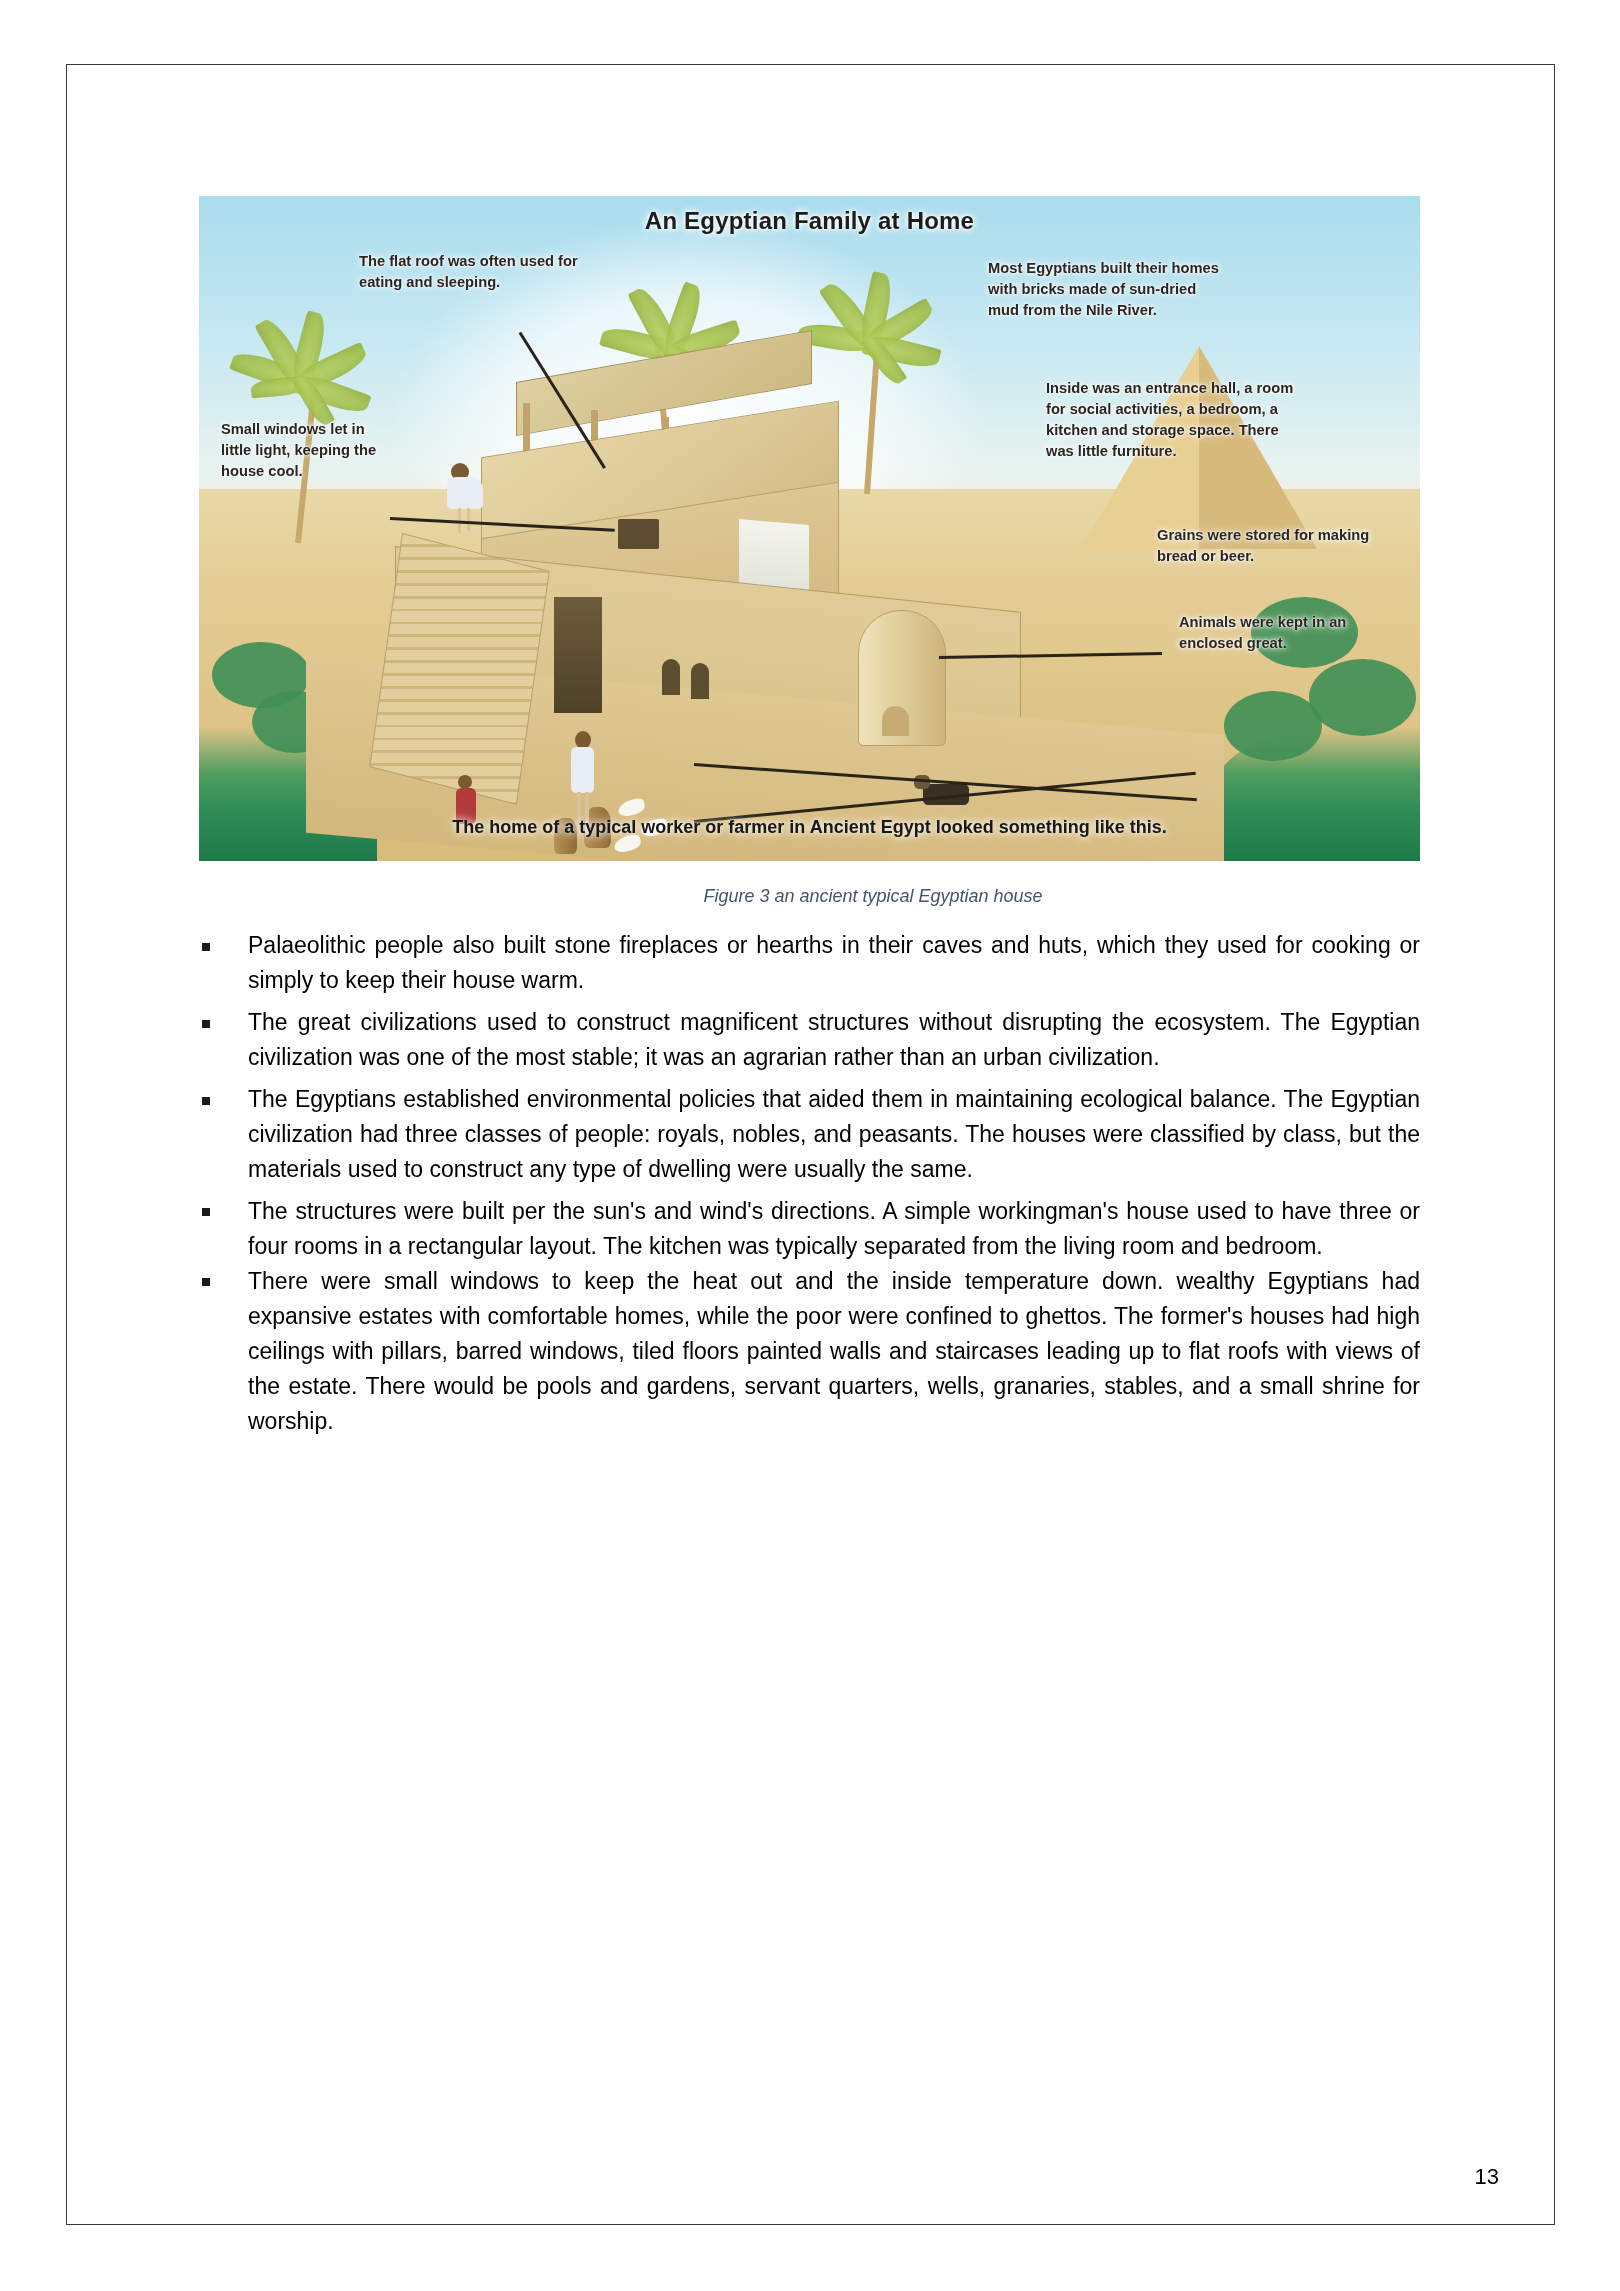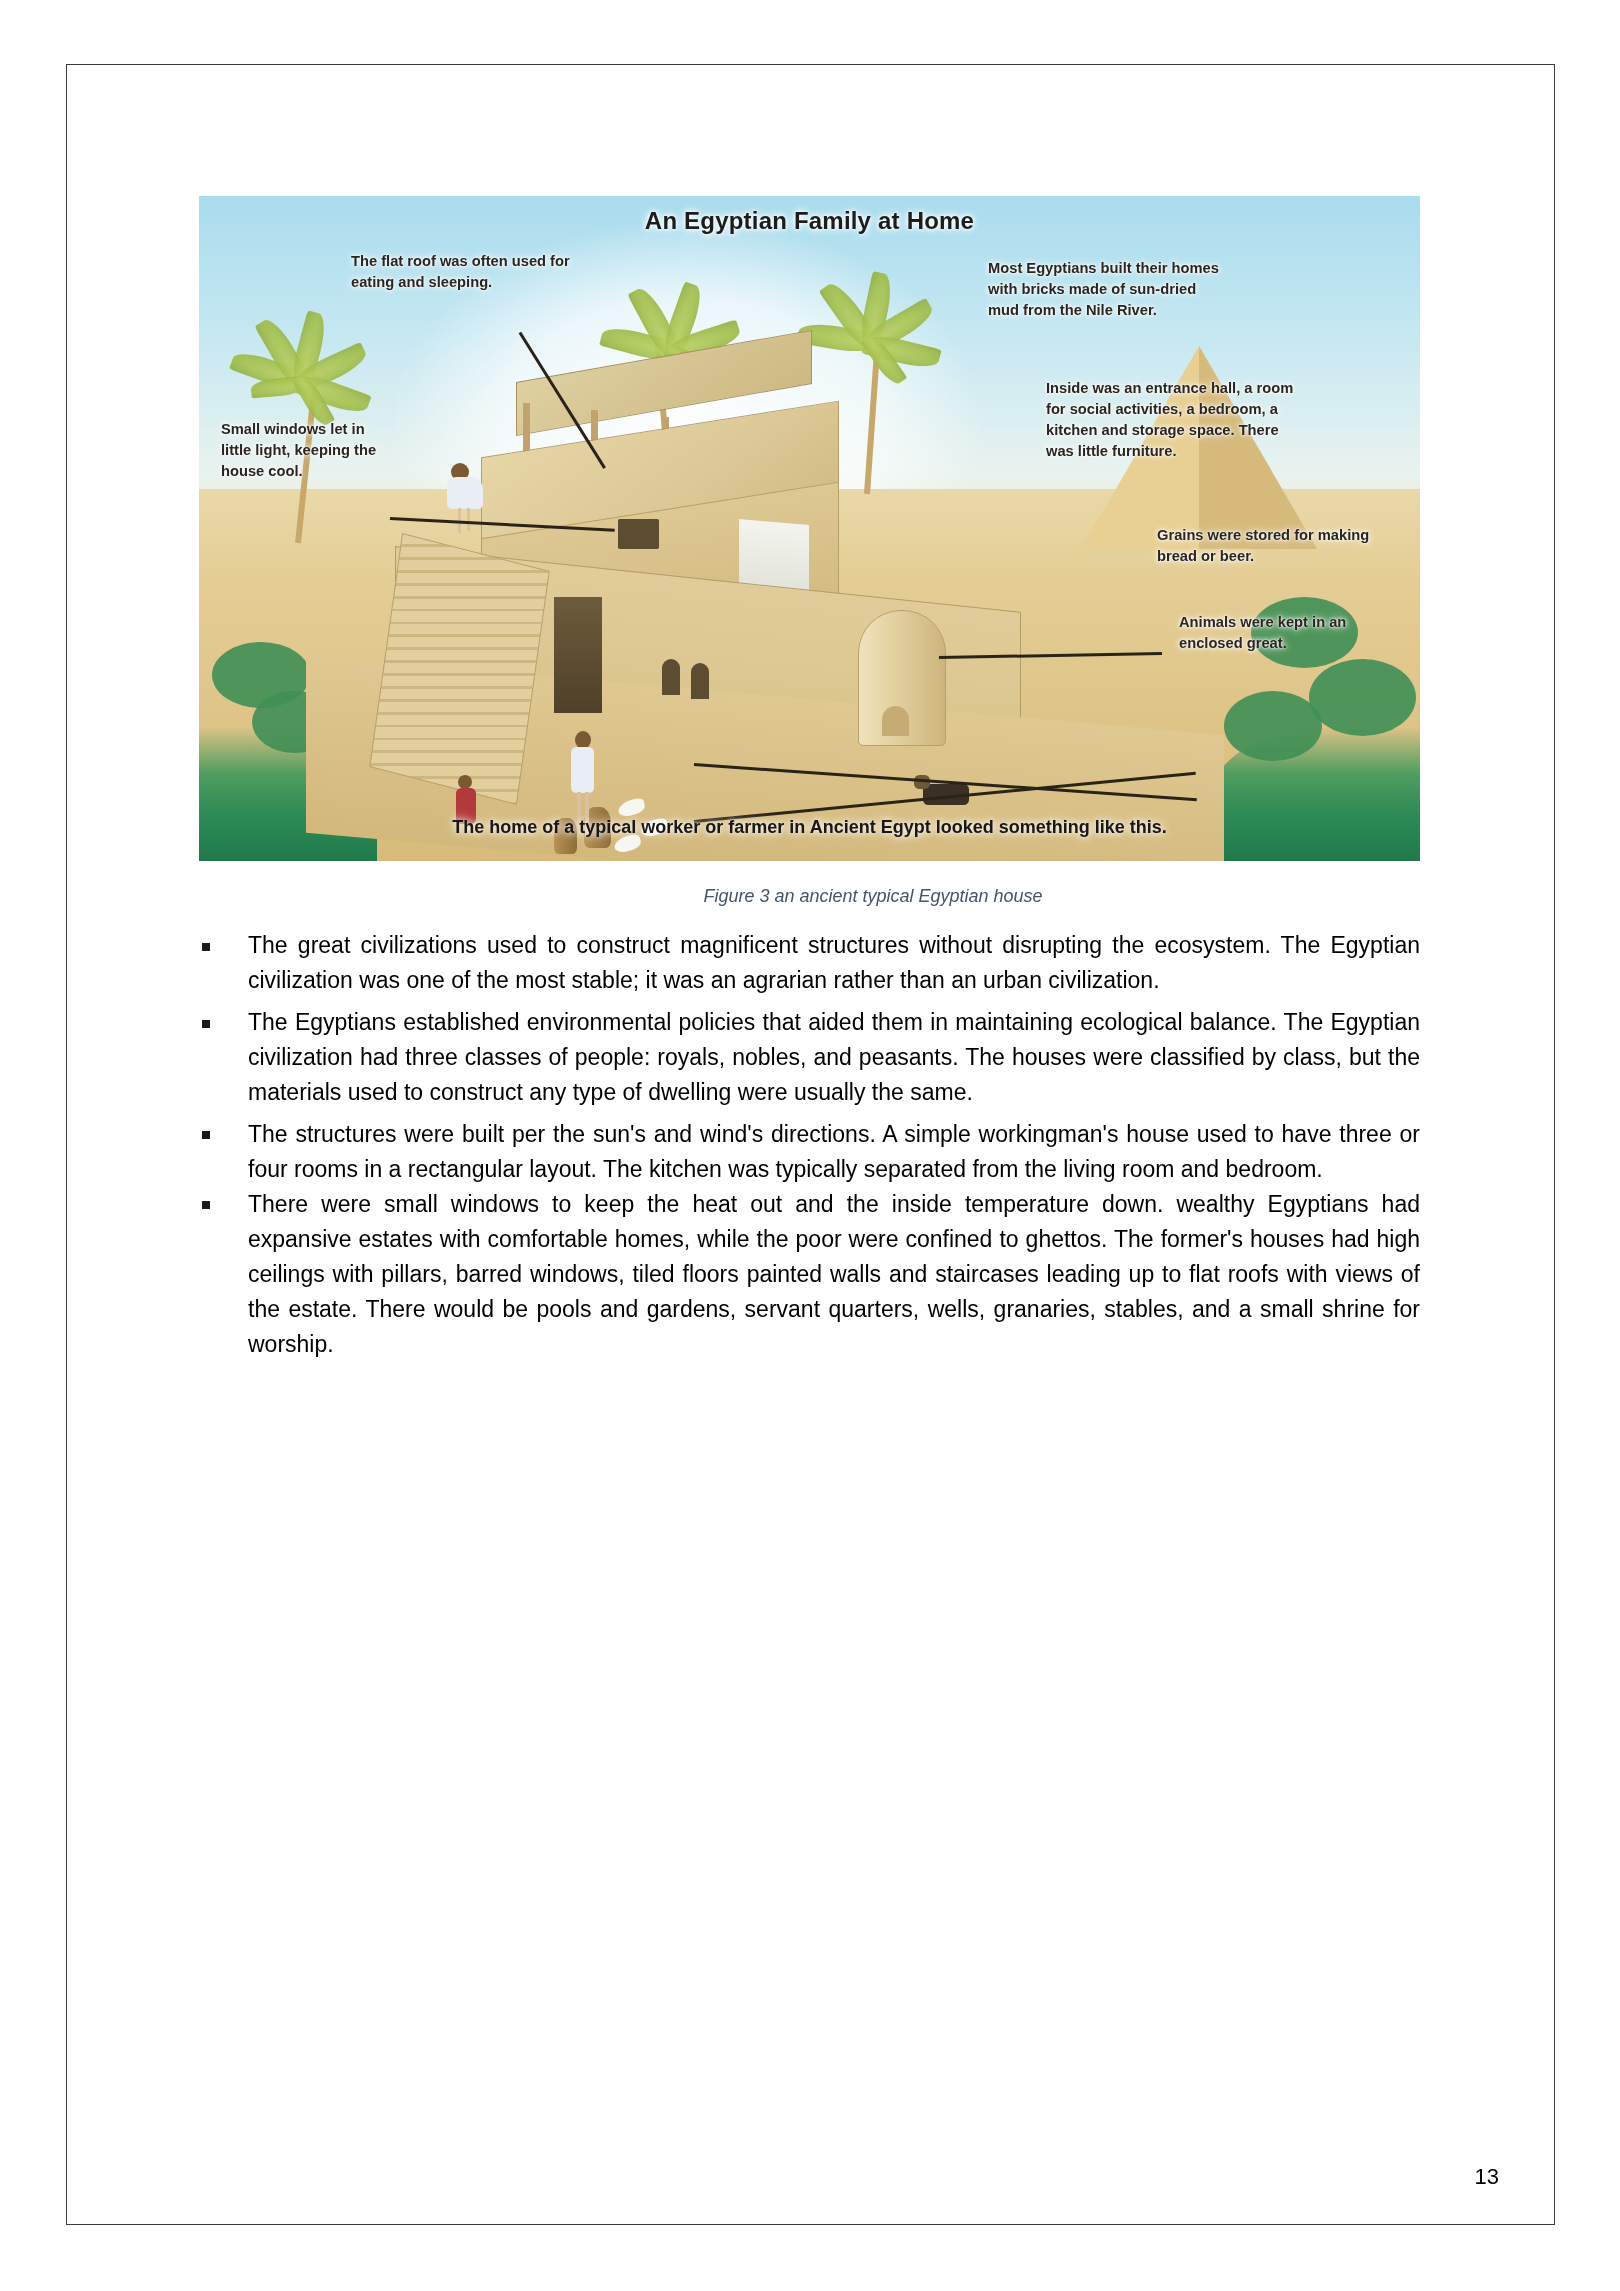--- a/index.html
+++ b/index.html
@@ -225,21 +225,21 @@
     text-shadow: 0 0 6.2px #ffffff, 0 0 9.8px #ffffff, 0 0 2.7px #ffffff;
   }
   .callout {
     position: absolute;
     font-size: 14.7px;
     line-height: 1.43;
     color: #2a2520;
     font-weight: bold;
     text-shadow: 0 0 4.5px rgba(255,255,255,0.95), 0 0 8px rgba(255,255,255,0.9), 0 0 1.8px #fff;
   }
-  .c-roof  { left: 152px; top: 55px;  width: 241px; }
+  .c-roof  { left: 160px; top: 55px;  width: 241px; }
   .c-bricks{ left: 789px; top: 62px;  width: 232px; }
   .c-inside{ left: 847px; top: 182px; width: 250px; }
   .c-windows{ left: 22px; top: 223px; width: 165px; }
   .c-grain { left: 958px; top: 329px; width: 223px; }
   .c-animals{ left: 980px; top: 416px; width: 205px; }
 
   .fig-bottom-caption {
     position: absolute;
     left: 0; right: 0; bottom: 23px;
     text-align: center;
@@ -419,20 +419,21 @@
         <div class="callout c-grain">Grains were stored for making bread or beer.</div>
         <div class="callout c-animals">Animals were kept in an enclosed great.</div>
         <div class="fig-bottom-caption">The home of a typical worker or farmer in Ancient Egypt looked something like this.</div>
       </div>
 
       <div class="fig-caption">Figure 3 an ancient typical Egyptian house</div>
     </div>
 
     <div class="bullets">
       <ul class="blist">
+        <li class="bullet gap-sm">Palaeolithic people also built stone fireplaces or hearths in their caves and huts, which they used for cooking or simply to keep their house warm.</li>
         <li class="bullet gap-md">The great civilizations used to construct magnificent structures without disrupting the ecosystem. The Egyptian civilization was one of the most stable; it was an agrarian rather than an urban civilization.</li>
         <li class="bullet gap-md">The Egyptians established environmental policies that aided them in maintaining ecological balance. The Egyptian civilization had three classes of people: royals, nobles, and peasants. The houses were classified by class, but the materials used to construct any type of dwelling were usually the same.</li>
         <li class="bullet gap-md">The structures were built per the sun's and wind's directions. A simple workingman's house used to have three or four rooms in a rectangular layout. The kitchen was typically separated from the living room and bedroom.</li>
         <li class="bullet gap-sm">There were small windows to keep the heat out and the inside temperature down. wealthy Egyptians had expansive estates with comfortable homes, while the poor were confined to ghettos. The former's houses had high ceilings with pillars, barred windows, tiled floors painted walls and staircases leading up to flat roofs with views of the estate. There would be pools and gardens, servant quarters, wells, granaries, stables, and a small shrine for worship.</li>
       </ul>
     </div>
 
   </div>
 
   <div class="page-number">13</div>

